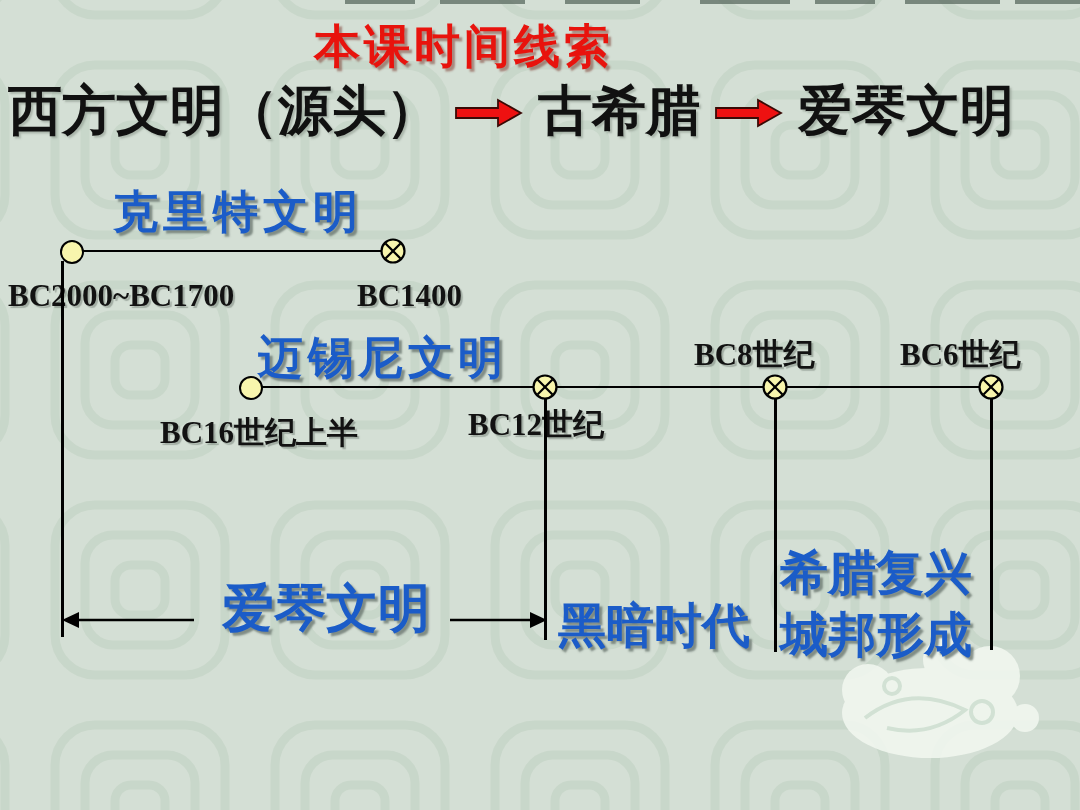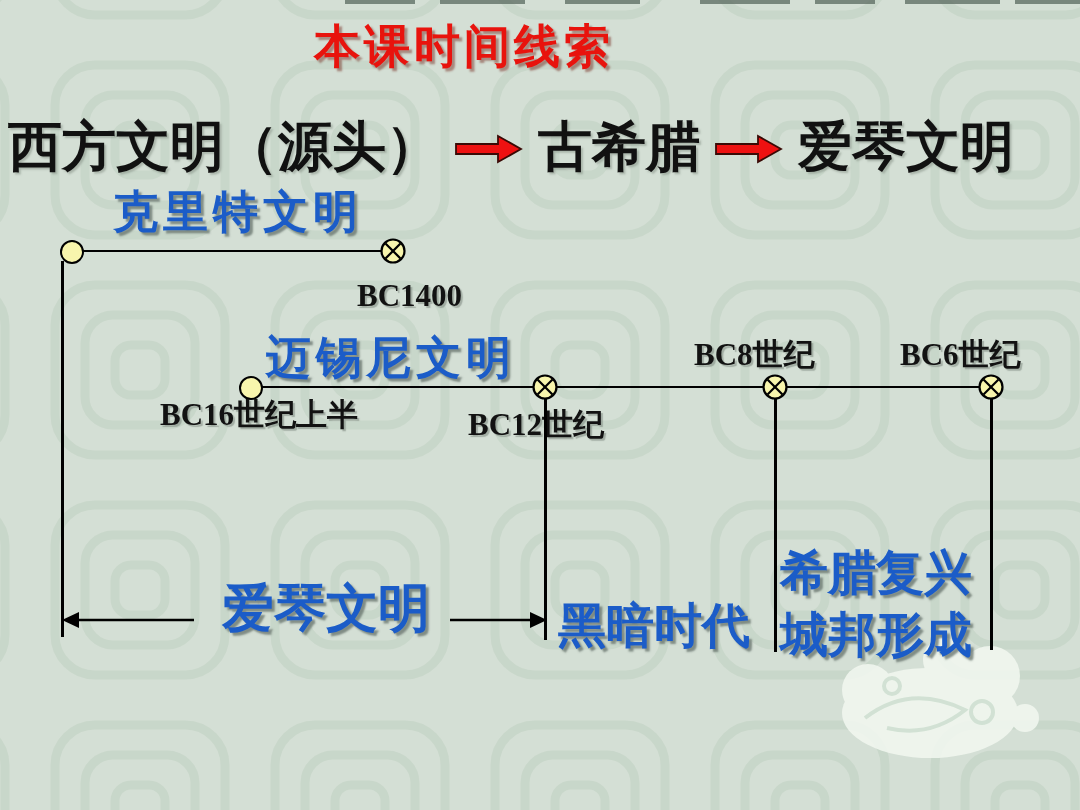--- a/index.html
+++ b/index.html
@@ -19,21 +19,20 @@
     font-size:46px;letter-spacing:4px;
     color:#e8130d;
     text-shadow:3px 3px 2px rgba(110,30,20,0.45);
   }
   .heading{
     position:absolute;left:8px;top:80px;width:1064px;height:62px;
     display:flex;align-items:center;
     font-size:54px;color:#111;
     text-shadow:2px 2px 2px rgba(120,130,120,0.45);
     white-space:nowrap;
-    margin-top:36px;
   }
   .heading .arrow-wrap{display:inline-block;margin:0 14px;flex:0 0 auto;}
   .blue-label{
     position:absolute;
     color:#1b5cc8;
     text-shadow:3px 3px 2px rgba(100,112,105,0.75);
     white-space:nowrap;
     text-align:center;
   }
   .bc-label{
@@ -115,46 +114,47 @@
   <div class="blue-label" style="left:113px;top:182px;font-size:45px;letter-spacing:5px;">克里特文明</div>
 
   <div class="hline" style="left:71px;top:250px;width:322px;height:2px;"></div>
   <div class="dot" style="left:60px;top:240px;"></div>
   <svg class="cx" style="left:379px;top:237px;" viewBox="0 0 28 28">
     <circle cx="14" cy="14" r="11.5" fill="#f8f5ad" stroke="#000" stroke-width="2.2"></circle>
     <line x1="6.5" y1="6.5" x2="21.5" y2="21.5" stroke="#000" stroke-width="2.2"></line>
     <line x1="21.5" y1="6.5" x2="6.5" y2="21.5" stroke="#000" stroke-width="2.2"></line>
   </svg>
 
+  <div class="bc-label" style="left:8px;top:278px;">BC2000~BC1700</div>
   <div class="bc-label" style="left:357px;top:278px;">BC1400</div>
 
   <div class="vline" style="left:61px;top:261px;width:3px;height:376px;"></div>
 
-  <div class="blue-label" style="left:266px;top:328px;font-size:45px;letter-spacing:5px;">迈锡尼文明</div>
+  <div class="blue-label" style="left:258px;top:328px;font-size:45px;letter-spacing:5px;">迈锡尼文明</div>
 
   <div class="hline" style="left:250px;top:386px;width:741px;height:2px;"></div>
   <div class="dot" style="left:239px;top:376px;"></div>
 
   <svg class="cx" style="left:531px;top:373px;" viewBox="0 0 28 28">
     <circle cx="14" cy="14" r="11.5" fill="#f8f5ad" stroke="#000" stroke-width="2.2"></circle>
     <line x1="6.5" y1="6.5" x2="21.5" y2="21.5" stroke="#000" stroke-width="2.2"></line>
     <line x1="21.5" y1="6.5" x2="6.5" y2="21.5" stroke="#000" stroke-width="2.2"></line>
   </svg>
   <svg class="cx" style="left:761px;top:373px;" viewBox="0 0 28 28">
     <circle cx="14" cy="14" r="11.5" fill="#f8f5ad" stroke="#000" stroke-width="2.2"></circle>
     <line x1="6.5" y1="6.5" x2="21.5" y2="21.5" stroke="#000" stroke-width="2.2"></line>
     <line x1="21.5" y1="6.5" x2="6.5" y2="21.5" stroke="#000" stroke-width="2.2"></line>
   </svg>
   <svg class="cx" style="left:977px;top:373px;" viewBox="0 0 28 28">
     <circle cx="14" cy="14" r="11.5" fill="#f8f5ad" stroke="#000" stroke-width="2.2"></circle>
     <line x1="6.5" y1="6.5" x2="21.5" y2="21.5" stroke="#000" stroke-width="2.2"></line>
     <line x1="21.5" y1="6.5" x2="6.5" y2="21.5" stroke="#000" stroke-width="2.2"></line>
   </svg>
 
-  <div class="bc-label" style="left:160px;top:394px;text-align:center;">BC16世纪上半</div>
+  <div class="bc-label" style="left:160px;top:412px;text-align:center;">BC16世纪上半</div>
   <div class="bc-label" style="left:468px;top:404px;">BC12世纪</div>
   <div class="bc-label" style="left:694px;top:334px;">BC8世纪</div>
   <div class="bc-label" style="left:900px;top:334px;">BC6世纪</div>
 
   <div class="vline" style="left:544px;top:398px;width:3px;height:242px;"></div>
   <div class="vline" style="left:774px;top:398px;width:3px;height:254px;"></div>
   <div class="vline" style="left:990px;top:398px;width:3px;height:252px;"></div>
 
   <svg style="position:absolute;left:60px;top:608px;" width="490" height="24" viewBox="0 0 490 24">
     <polygon points="2,12 19,4 19,20" fill="#000"></polygon>

